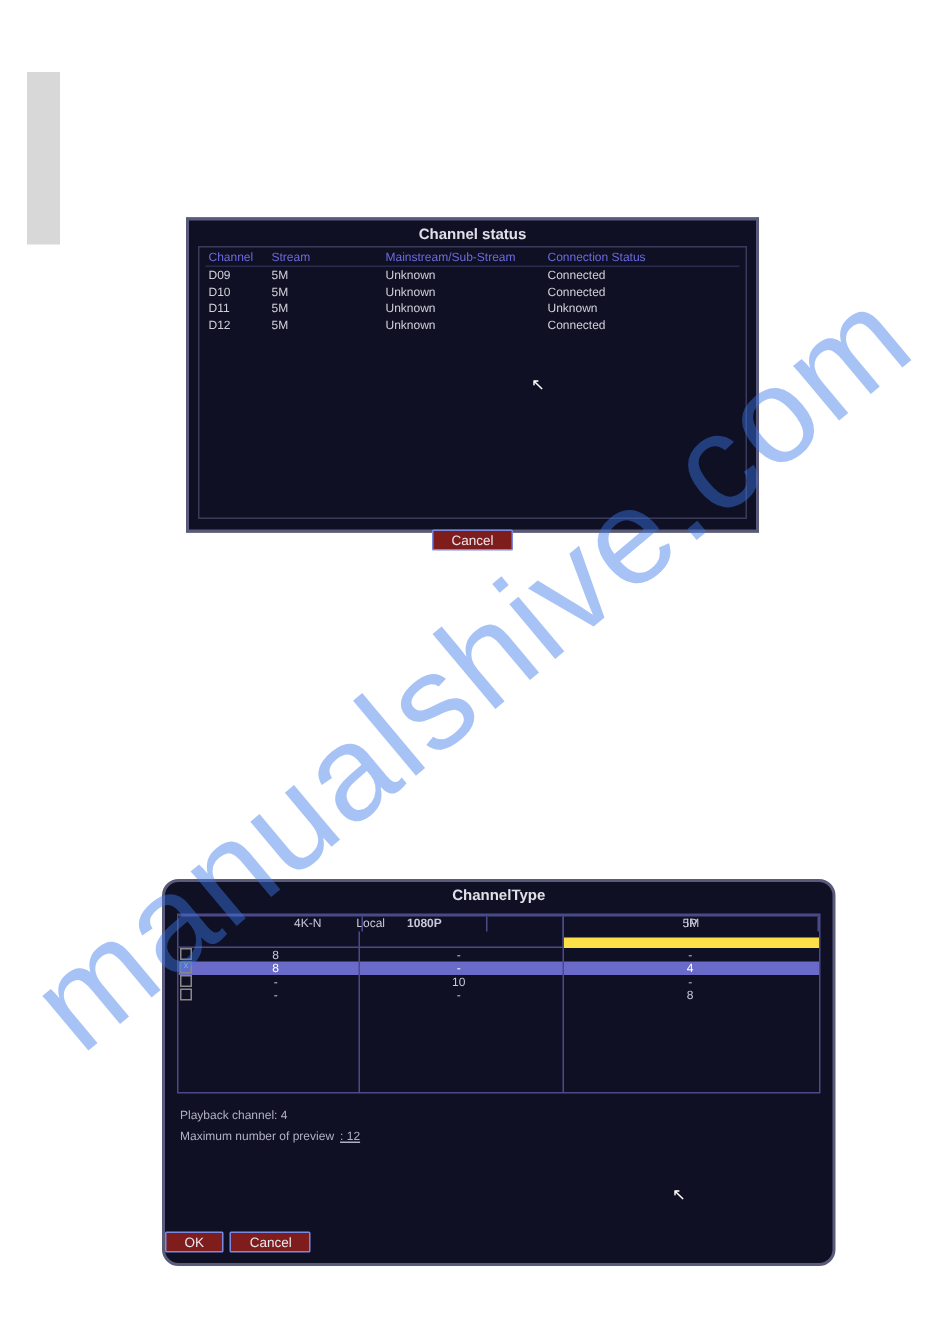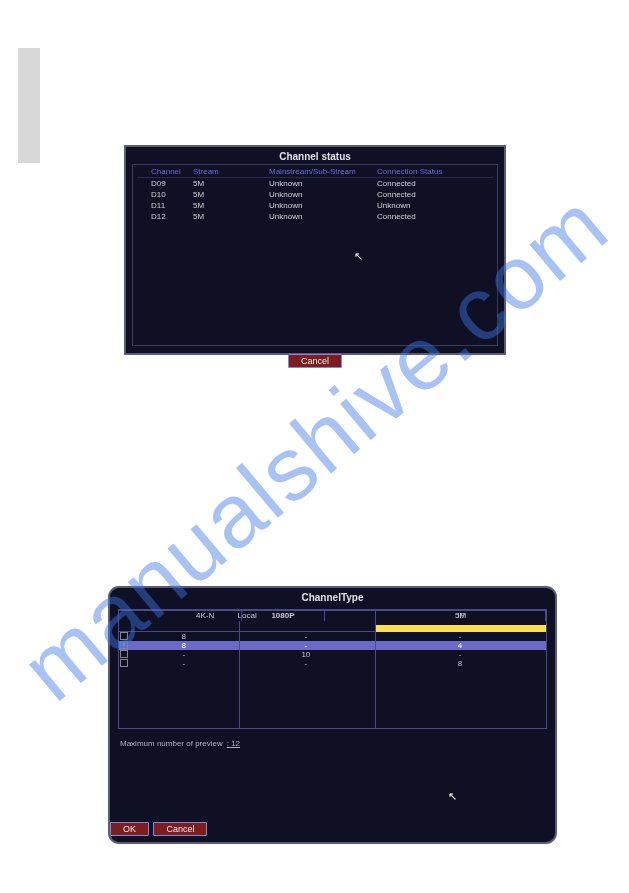--- a/index.html
+++ b/index.html
@@ -63,21 +63,21 @@
     border-bottom: 1px solid #2a2a4a;
     padding-bottom: 1px;
   }
   .d1-row {
     display: flex;
     font-size: 8px;
     color: #d0d0d8;
     line-height: 11px;
     align-items: center;
   }
-  .c-ch { width: 42px; padding-left: 2px; margin-left: 12px; }
+  .c-ch { width: 42px; padding-left: 2px; }
   .c-st { width: 48px; }
   .c-ms { width: 108px; padding-left: 28px; }
   .c-cs { width: 90px; }
   .d1-footer {
     text-align: center;
     padding-top: 4px;
   }
   .btn {
     display: inline-block;
     background: #7f1d1d;
@@ -257,20 +257,21 @@
       <span class="v5m">-</span>
     </div>
     <div class="d2-datarow">
       <div class="cb"></div>
       <span class="v4k">-</span>
       <span class="v1080">-</span>
       <span class="v5m">8</span>
     </div>
   </div>
   <div class="d2-info">
+    <div><span>Playback channel: </span><span>4</span></div>
     <div><span>Maximum number of preview</span><span class="ul">: 12</span></div>
   </div>
   <div class="d2-footer">
     <span class="btn">OK</span>
     <span class="btn">Cancel</span>
   </div>
 </div>
 <div class="cursor2">↖</div>
 
 </body></html>

